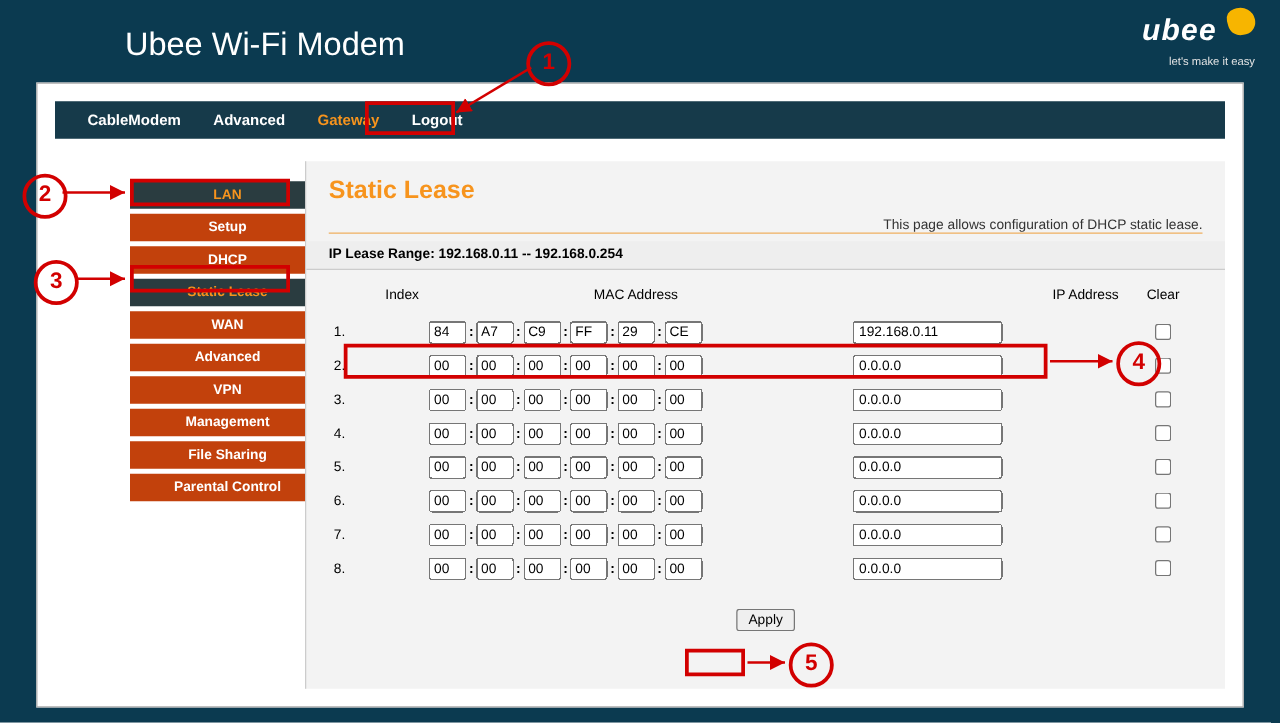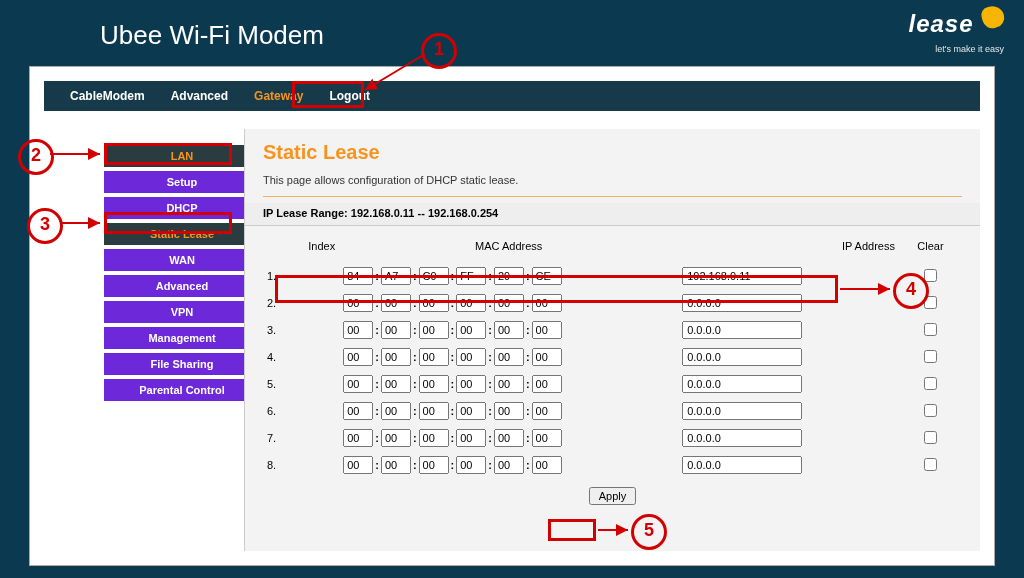--- a/index.html
+++ b/index.html
@@ -8,46 +8,46 @@
 .logo{position:absolute;top:10px;right:20px;color:#fff;text-align:right;}
 .logo .brand{font-size:24px;font-weight:bold;font-style:italic;letter-spacing:1px;}
 .logo .tag{font-size:9px;color:#e5e5e5;}
 .logo .blob{display:inline-block;width:22px;height:22px;background:#f7b500;border-radius:40% 60% 50% 50%;transform:rotate(-15deg);margin-left:4px;position:relative;top:-4px;}
 .panel{position:absolute;top:66px;left:29px;right:29px;bottom:12px;background:#fff;border:1px solid #aaa;}
 .nav{background:#163a4a;height:30px;margin:14px 14px 0 14px;position:relative;}
 .nav .tab{display:inline-block;color:#fff;font-size:12px;font-weight:bold;line-height:30px;margin-left:26px;cursor:pointer;}
 .nav .tab.active{color:#f7941d;}
 .body{position:absolute;top:58px;left:14px;right:14px;bottom:14px;}
 .sidebar{position:absolute;top:20px;left:60px;width:156px;}
-.sidebar .item{background:#6d28d9;color:#fff;font-size:11px;text-align:center;padding:5px 0;margin-bottom:4px;cursor:pointer;font-weight:bold;}
+.sidebar .item{background:#c2410c;color:#fff;font-size:11px;text-align:center;padding:5px 0;margin-bottom:4px;cursor:pointer;font-weight:bold;}
 .sidebar .item.hi{background:#2a3c40;color:#f7941d;}
 .content{position:absolute;top:4px;left:200px;right:0;bottom:0;background:#f3f3f3;border-left:1px solid #ccc;padding:12px 18px;box-sizing:border-box;overflow:hidden;}
 h1.title{color:#f7941d;font-size:20px;margin:0 0 10px 0;}
-.desc{font-size:11px;color:#333;border-bottom:1px solid #f0b060;padding-bottom:10px;margin-bottom:6px;}
+.desc{font-size:11px;color:#333;border-bottom:1px solid #f0b060;margin-bottom:6px;text-align:right;}
 .range{font-size:11px;font-weight:bold;border-bottom:1px solid #ccc;padding:4px 0 6px 0;margin:0 -18px 10px -18px;padding-left:18px;background:#eee;}
 table.leases{width:100%;font-size:11px;border-collapse:collapse;}
 table.leases th{font-weight:normal;text-align:right;padding:4px 4px 10px 4px;}
 table.leases th.mac{text-align:center;}
 table.leases td{padding:4px 4px;}
 .octet{width:22px;font-size:11px;text-align:left;padding:1px 2px;}
 .ip{width:110px;font-size:11px;padding:1px 3px;}
 .sep{display:inline-block;margin:0 2px;font-weight:bold;}
-.applywrap{text-align:center;margin-top:8px;}
+.applywrap{text-align:center;margin-top:18px;}
 button.apply{font-size:11px;padding:1px 8px;}
 
 .callout{position:absolute;border:3px solid #d20000;box-sizing:border-box;pointer-events:none;}
 .circ{position:absolute;width:30px;height:30px;border:3px solid #d20000;border-radius:50%;color:#d20000;font-weight:bold;font-size:18px;text-align:center;line-height:26px;background:transparent;pointer-events:none;}
 svg.arrows{position:absolute;top:0;left:0;width:1024px;height:578px;pointer-events:none;}
 </style>
 </head>
 <body>
 
 <div class="topbar">Ubee Wi-Fi Modem</div>
 <div class="logo">
-  <span class="brand">lease</span>
+  <span class="brand">ubee</span>
   <span class="blob"></span><br>
   <span class="tag">let's make it easy</span>
 </div>
 
 <div class="panel">
   <div class="nav" id="nav"><span class="tab">CableModem</span><span class="tab">Advanced</span><span class="tab active">Gateway</span><span class="tab">Logout</span></div>
   <div class="body">
     <div class="sidebar" id="sidebar">
         <div class="item hi">LAN</div>
         <div class="item">Setup</div>

